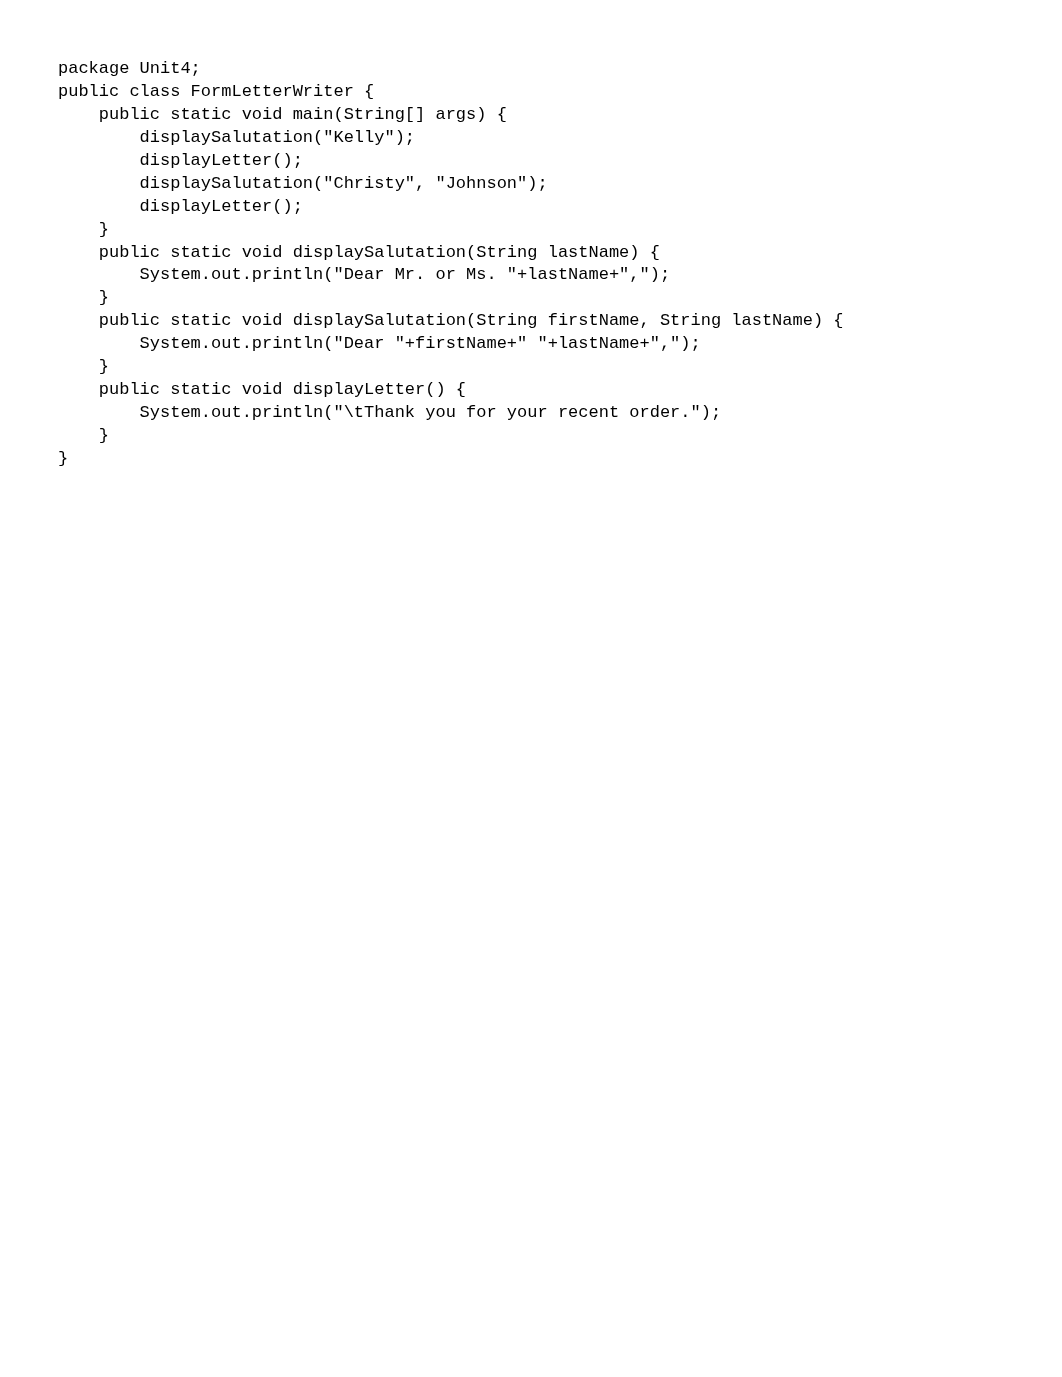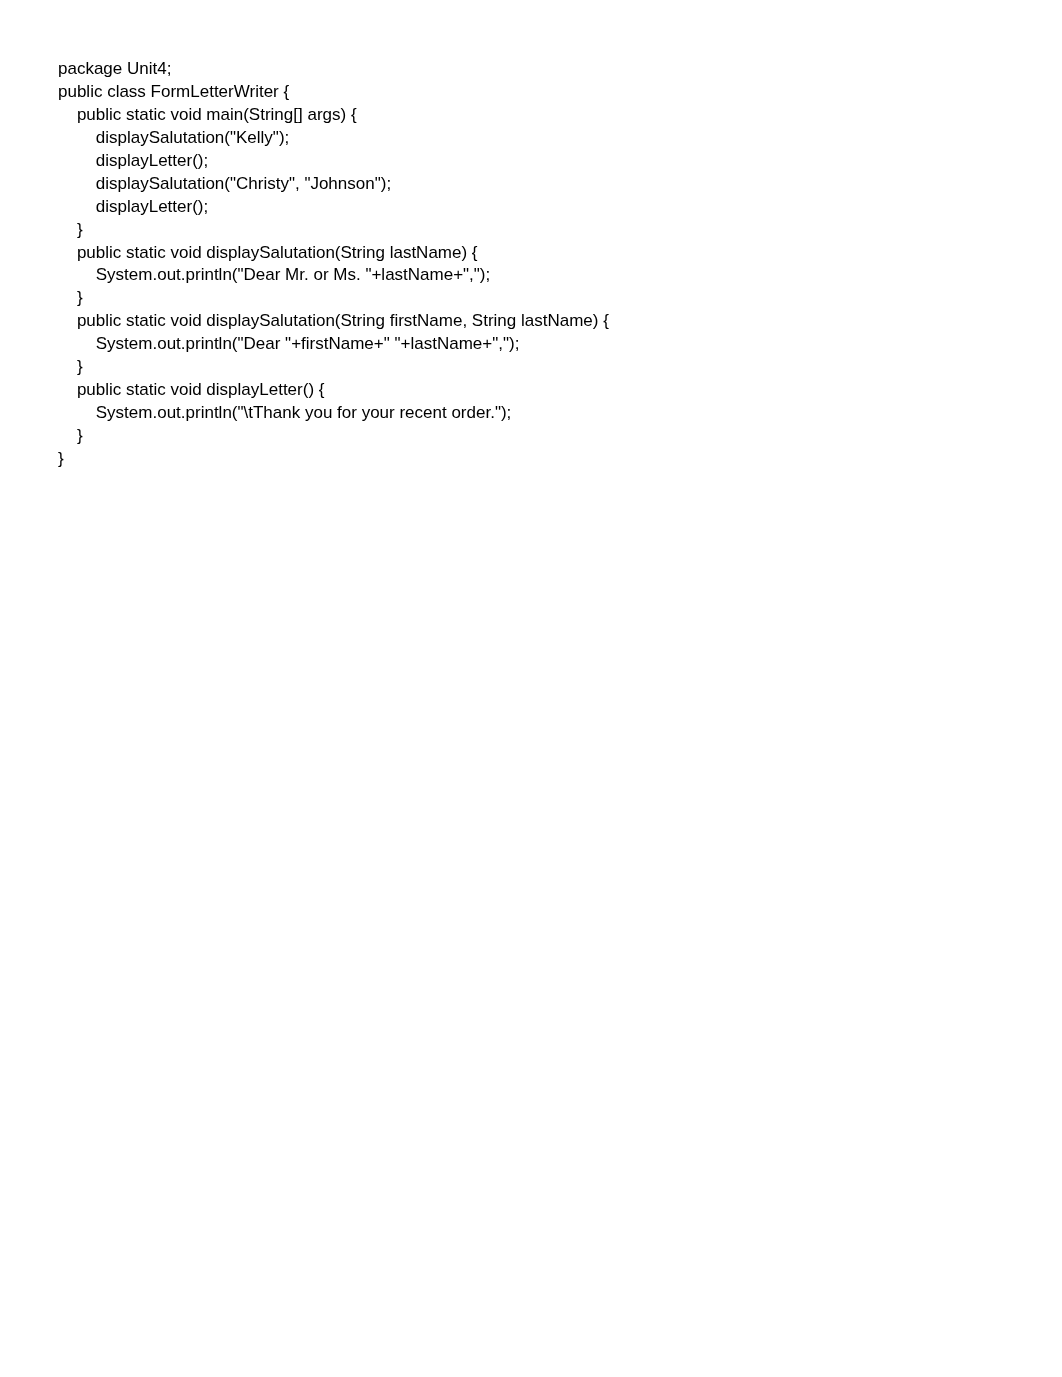--- a/index.html
+++ b/index.html
@@ -11,21 +11,21 @@
       background: #ffffff;
       width: 1062px;
       height: 1377px;
       font-family: "Courier New", Courier, monospace;
       font-size: 17px;
       line-height: 1.35;
       color: #000000;
       padding: 58px 0 0 58px;
     }
     pre {
-      font-family: Liberation Sans, sans-serif;
+      font-family: Liberation Mono, monospace;
       white-space: pre;
       margin: 0;
     }
     .line {
       display: block;
     }
   </style>
 </head>
 <body>
 

